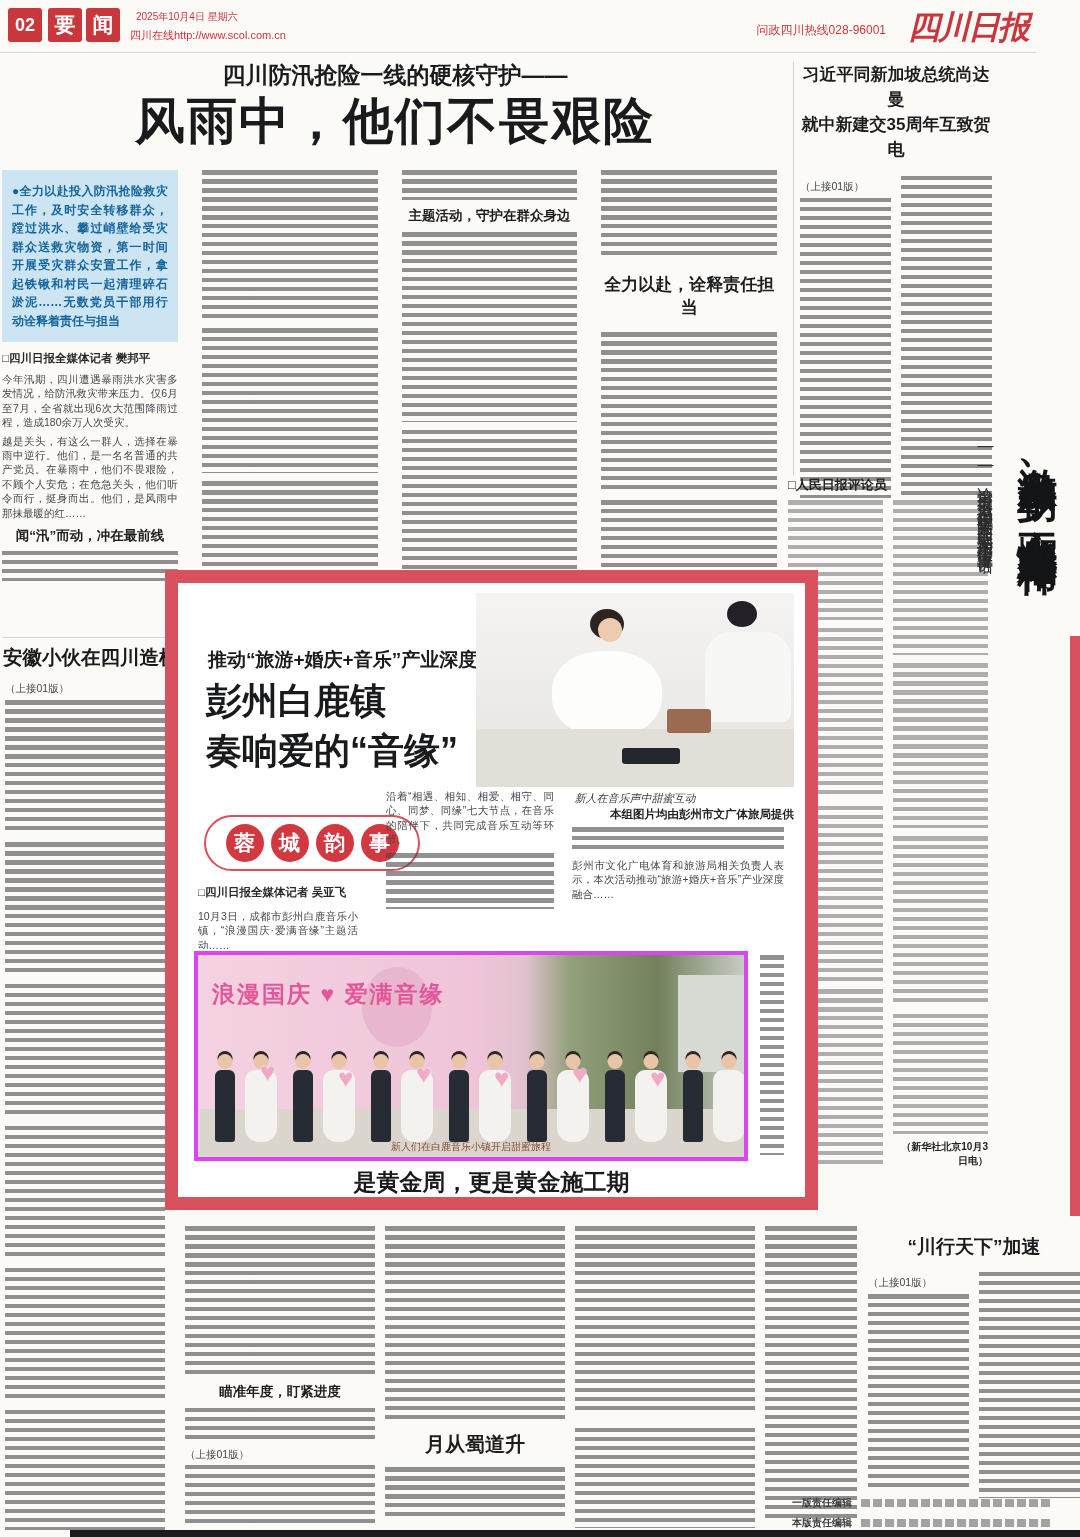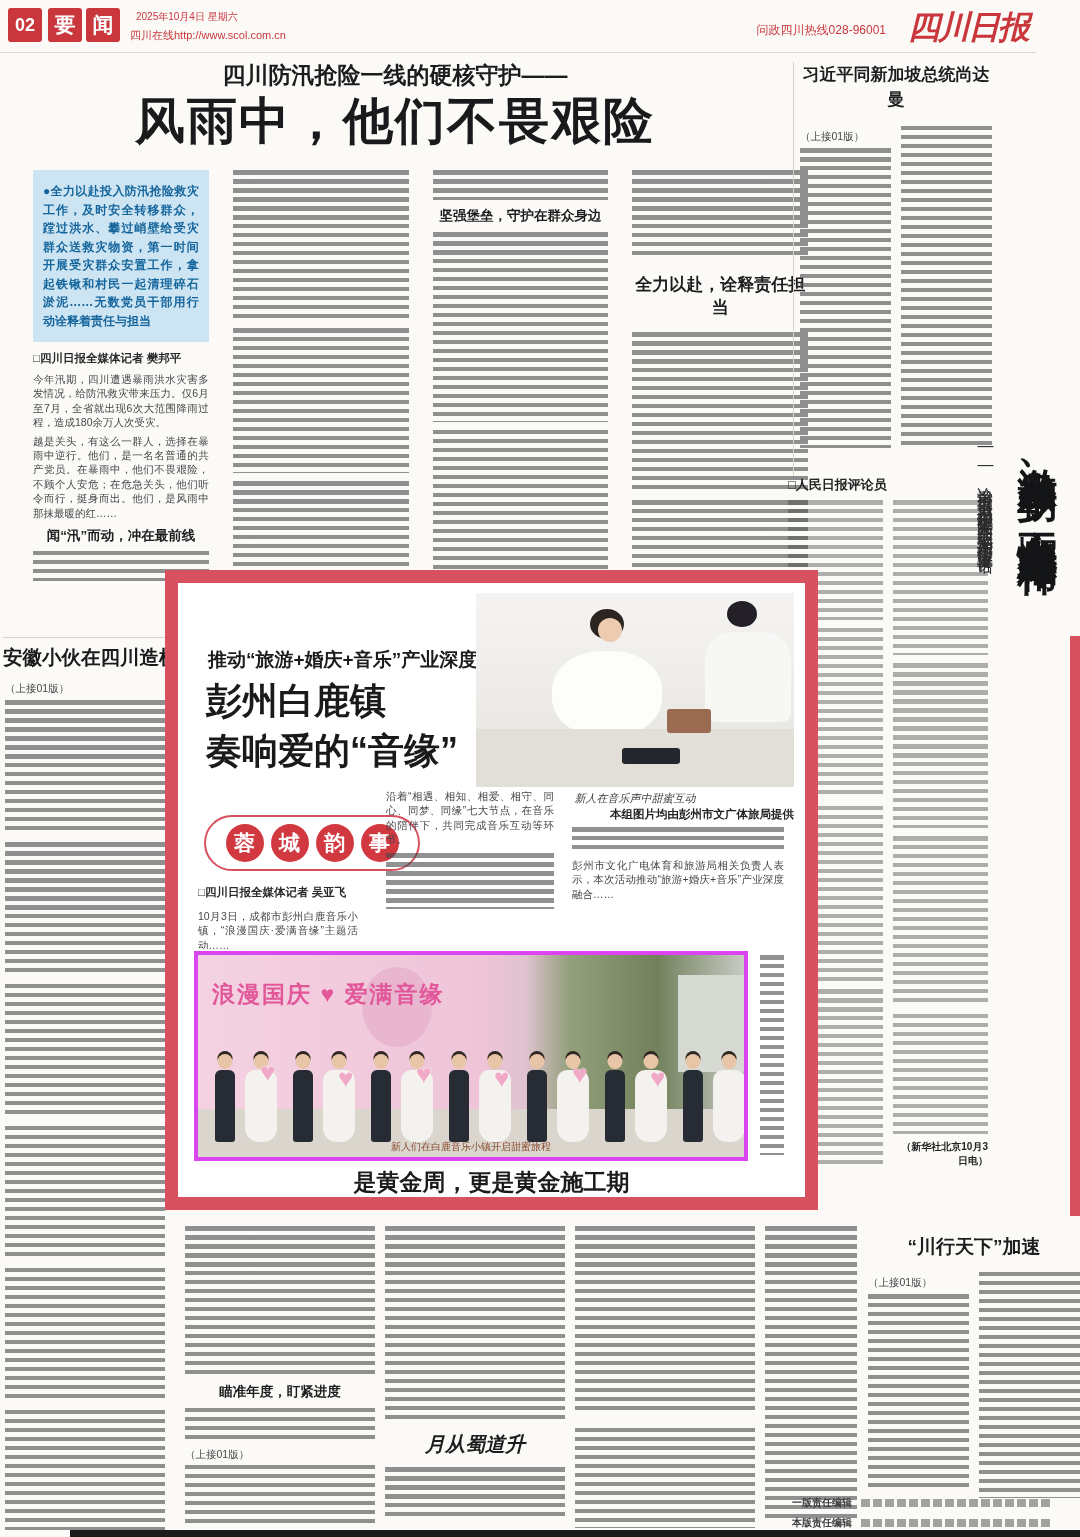--- a/index.html
+++ b/index.html
@@ -71,52 +71,53 @@
     <div class="abs mh-box" style="left:86px;top:8px;width:34px;height:34px;background:#c9363c;font-size:21px;">闻</div>
     <div class="abs red" style="left:136px;top:10px;font-size:10px;">2025年10月4日 星期六</div>
     <div class="abs red" style="left:130px;top:28px;font-size:11px;">四川在线http://www.scol.com.cn</div>
     <div class="abs red" style="right:150px;top:22px;font-size:12px;">问政四川热线028-96001</div>
     <div class="abs red brand" style="right:8px;top:6px;font-size:32px;">四川日报</div>
   </div>
 
   <div class="abs" style="left:15px;top:60px;width:760px;text-align:center;font-size:23px;font-weight:700;color:#1b1c1e;">四川防汛抢险一线的硬核守护——</div>
   <div class="abs hd" style="left:15px;top:88px;width:760px;text-align:center;font-size:50px;letter-spacing:2px;">风雨中，他们不畏艰险</div>
 
-  <div class="abs colwrap" style="left:33px;top:170px;width:775px;height:462px;gap:24px;">
+  <div class="abs colwrap" style="left:2px;top:170px;width:775px;height:462px;gap:24px;">
     <div class="col" style="flex:1;">
       <div class="intro">●全力以赴投入防汛抢险救灾工作，及时安全转移群众，蹚过洪水、攀过峭壁给受灾群众送救灾物资，第一时间开展受灾群众安置工作，拿起铁锹和村民一起清理碎石淤泥……无数党员干部用行动诠释着责任与担当</div>
       <div class="byline" style="margin-top:9px;">□四川日报全媒体记者 樊邦平</div>
       <div class="bodytext" style="margin-top:6px;">今年汛期，四川遭遇暴雨洪水灾害多发情况，给防汛救灾带来压力。仅6月至7月，全省就出现6次大范围降雨过程，造成180余万人次受灾。</div>
       <div class="bodytext" style="margin-top:4px;">越是关头，有这么一群人，选择在暴雨中逆行。他们，是一名名普通的共产党员。在暴雨中，他们不畏艰险，不顾个人安危；在危急关头，他们听令而行，挺身而出。他们，是风雨中那抹最暖的红……</div>
       <div class="subhead" style="font-size:13.5px;margin-top:7px;">闻“汛”而动，冲在最前线</div>
       <div class="tx" style="height:30px;margin-top:6px;"></div>
     </div>
     <div class="col" style="flex:1;">
       <div class="tx" style="height:150px;"></div>
       <div class="tx" style="height:145px;margin-top:8px;"></div>
       <div class="tx" style="height:148px;margin-top:8px;"></div>
     </div>
     <div class="col" style="flex:1;">
       <div class="tx" style="height:30px;"></div>
-      <div class="subhead" style="font-size:13.5px;margin:7px 0;">坚强堡垒，守护在群众身边</div>
+      <div class="subhead" style="font-size:13.5px;margin:7px 0;">主题活动，守护在群众身边</div>
       <div class="tx" style="height:190px;"></div>
       <div class="tx" style="height:190px;margin-top:8px;"></div>
     </div>
     <div class="col" style="flex:1;">
       <div class="tx" style="height:90px;"></div>
       <div class="subhead" style="font-size:17px;margin:13px 0;">全力以赴，诠释责任担当</div>
       <div class="tx" style="height:160px;"></div>
       <div class="tx" style="height:160px;margin-top:8px;"></div>
     </div>
   </div>
 
   <div class="abs rule" style="left:793px;top:62px;width:1px;height:414px;"></div>
 
   <div class="abs" style="left:800px;top:62px;width:192px;">
     <div class="subhead" style="font-size:17px;line-height:25px;">习近平同新加坡总统尚达曼</div>
+    <div class="subhead" style="font-size:17px;line-height:25px;">就中新建交35周年互致贺电</div>
     <div class="colwrap" style="gap:10px;margin-top:14px;height:336px;">
       <div class="col" style="flex:1;">
         <span class="contnote">（上接01版）</span>
         <div class="tx" style="height:300px;margin-top:4px;"></div>
       </div>
       <div class="col" style="flex:1;">
         <div class="tx" style="height:322px;"></div>
       </div>
     </div>
   </div>
@@ -281,21 +282,21 @@
   <div class="abs col" style="left:185px;top:1226px;width:190px;height:306px;">
     <div class="tx" style="height:150px;"></div>
     <div class="subhead" style="font-size:13.5px;margin:7px 0;">瞄准年度，盯紧进度</div>
     <div class="tx" style="height:34px;"></div>
     <div class="contnote" style="margin-top:5px;">（上接01版）</div>
     <div class="tx" style="height:58px;margin-top:4px;"></div>
   </div>
 
   <div class="abs col" style="left:385px;top:1226px;width:180px;height:306px;">
     <div class="tx" style="height:196px;"></div>
-    <div class="subhead" style="font-size:20px;margin:9px 0;font-style:italic;">月从蜀道升</div>
+    <div class="subhead" style="font-size:20px;margin:9px 0;">月从蜀道升</div>
     <div class="tx" style="height:52px;"></div>
   </div>
 
   <div class="abs col" style="left:575px;top:1226px;width:180px;height:306px;">
     <div class="tx" style="height:188px;"></div>
     <div class="tx" style="height:100px;margin-top:14px;"></div>
   </div>
 
   <div class="abs col" style="left:765px;top:1226px;width:92px;height:306px;">
     <div class="tx" style="height:292px;"></div>

